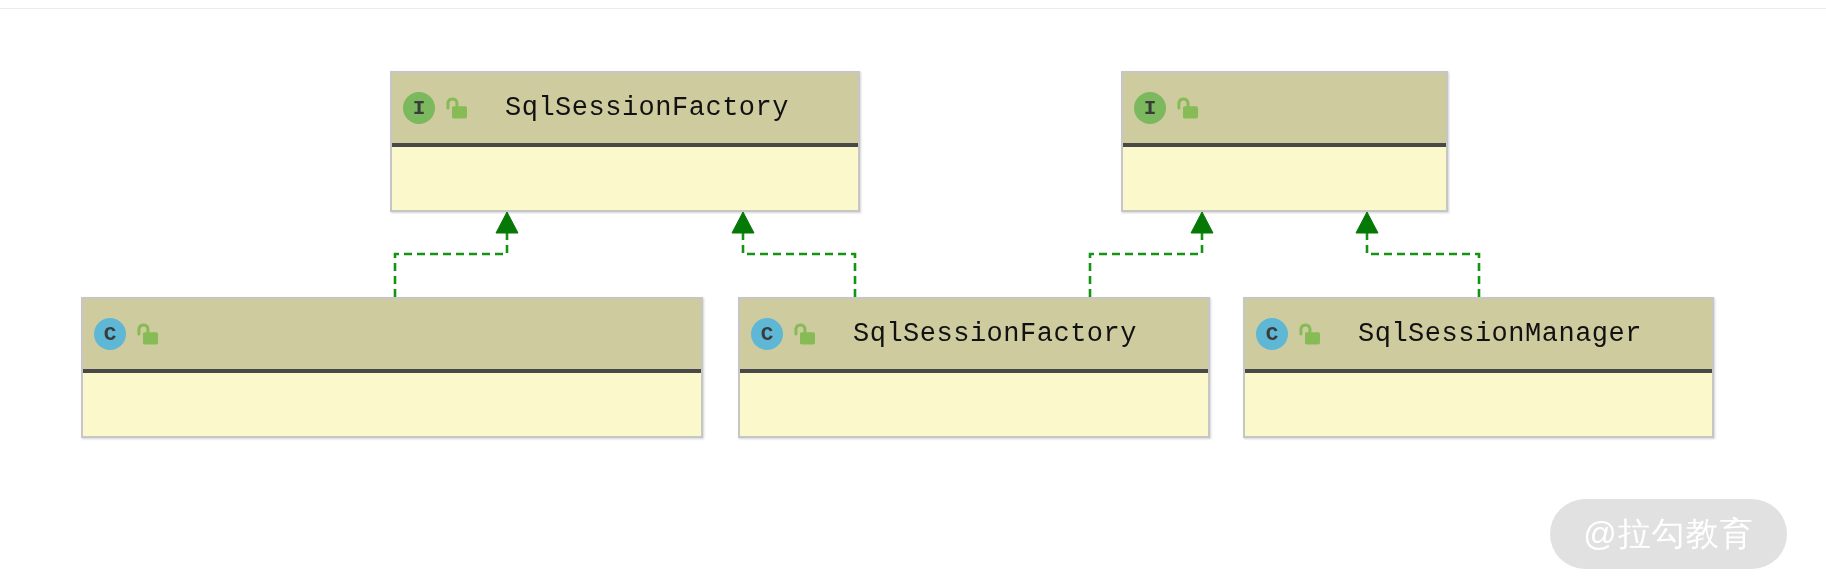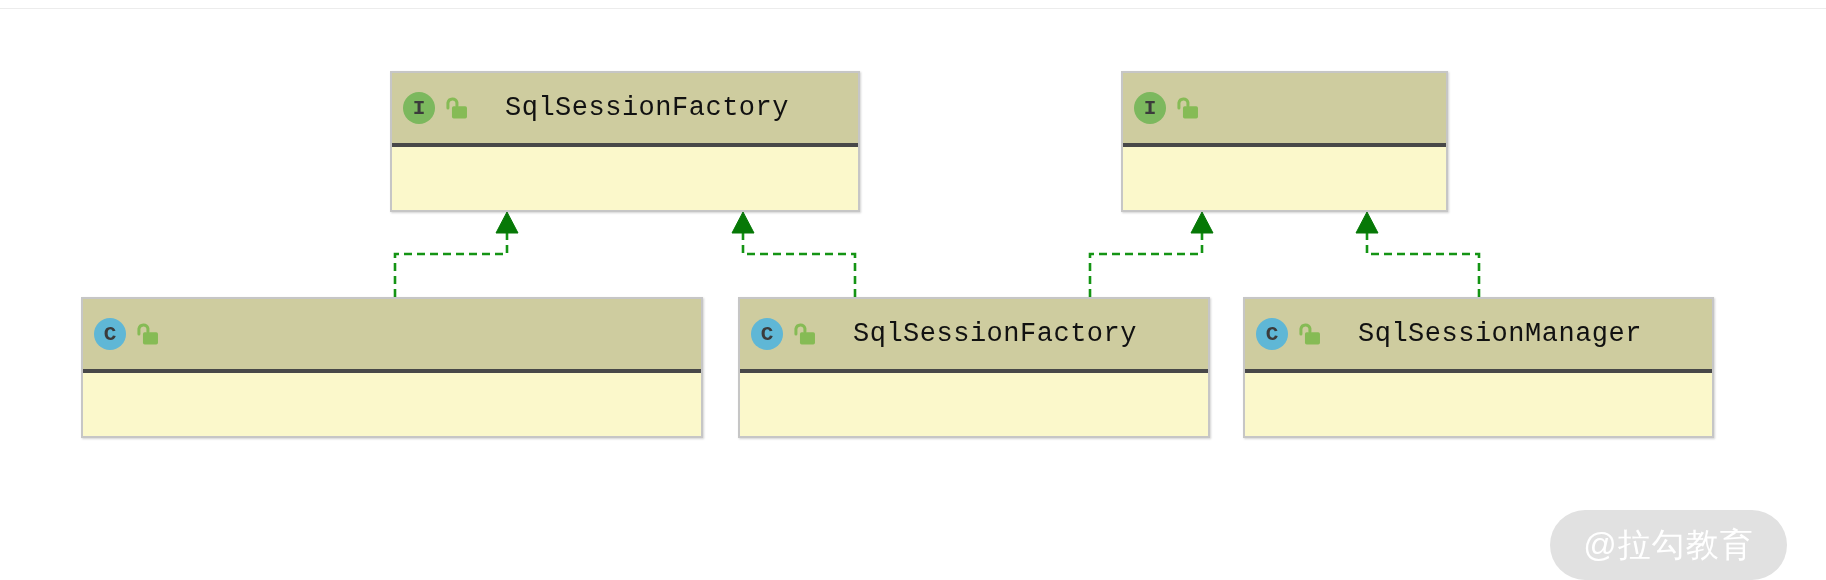--- a/index.html
+++ b/index.html
@@ -84,21 +84,21 @@
   }
   .node-label {
     margin-left: 34px;
     font-size: 27px;
     letter-spacing: 0.5px;
     color: #111111;
     white-space: nowrap;
   }
   .watermark {
     position: absolute;
-    left: 1550px; top: 510px;
+    left: 1550px; top: 499px;
     width: 237px; height: 70px;
     border-radius: 35px;
     background: #e1e1e1;
     display: flex;
     align-items: center;
     justify-content: center;
     font-family: "Liberation Sans", sans-serif;
     font-size: 33px;
     color: #ffffff;
     letter-spacing: 1px;

